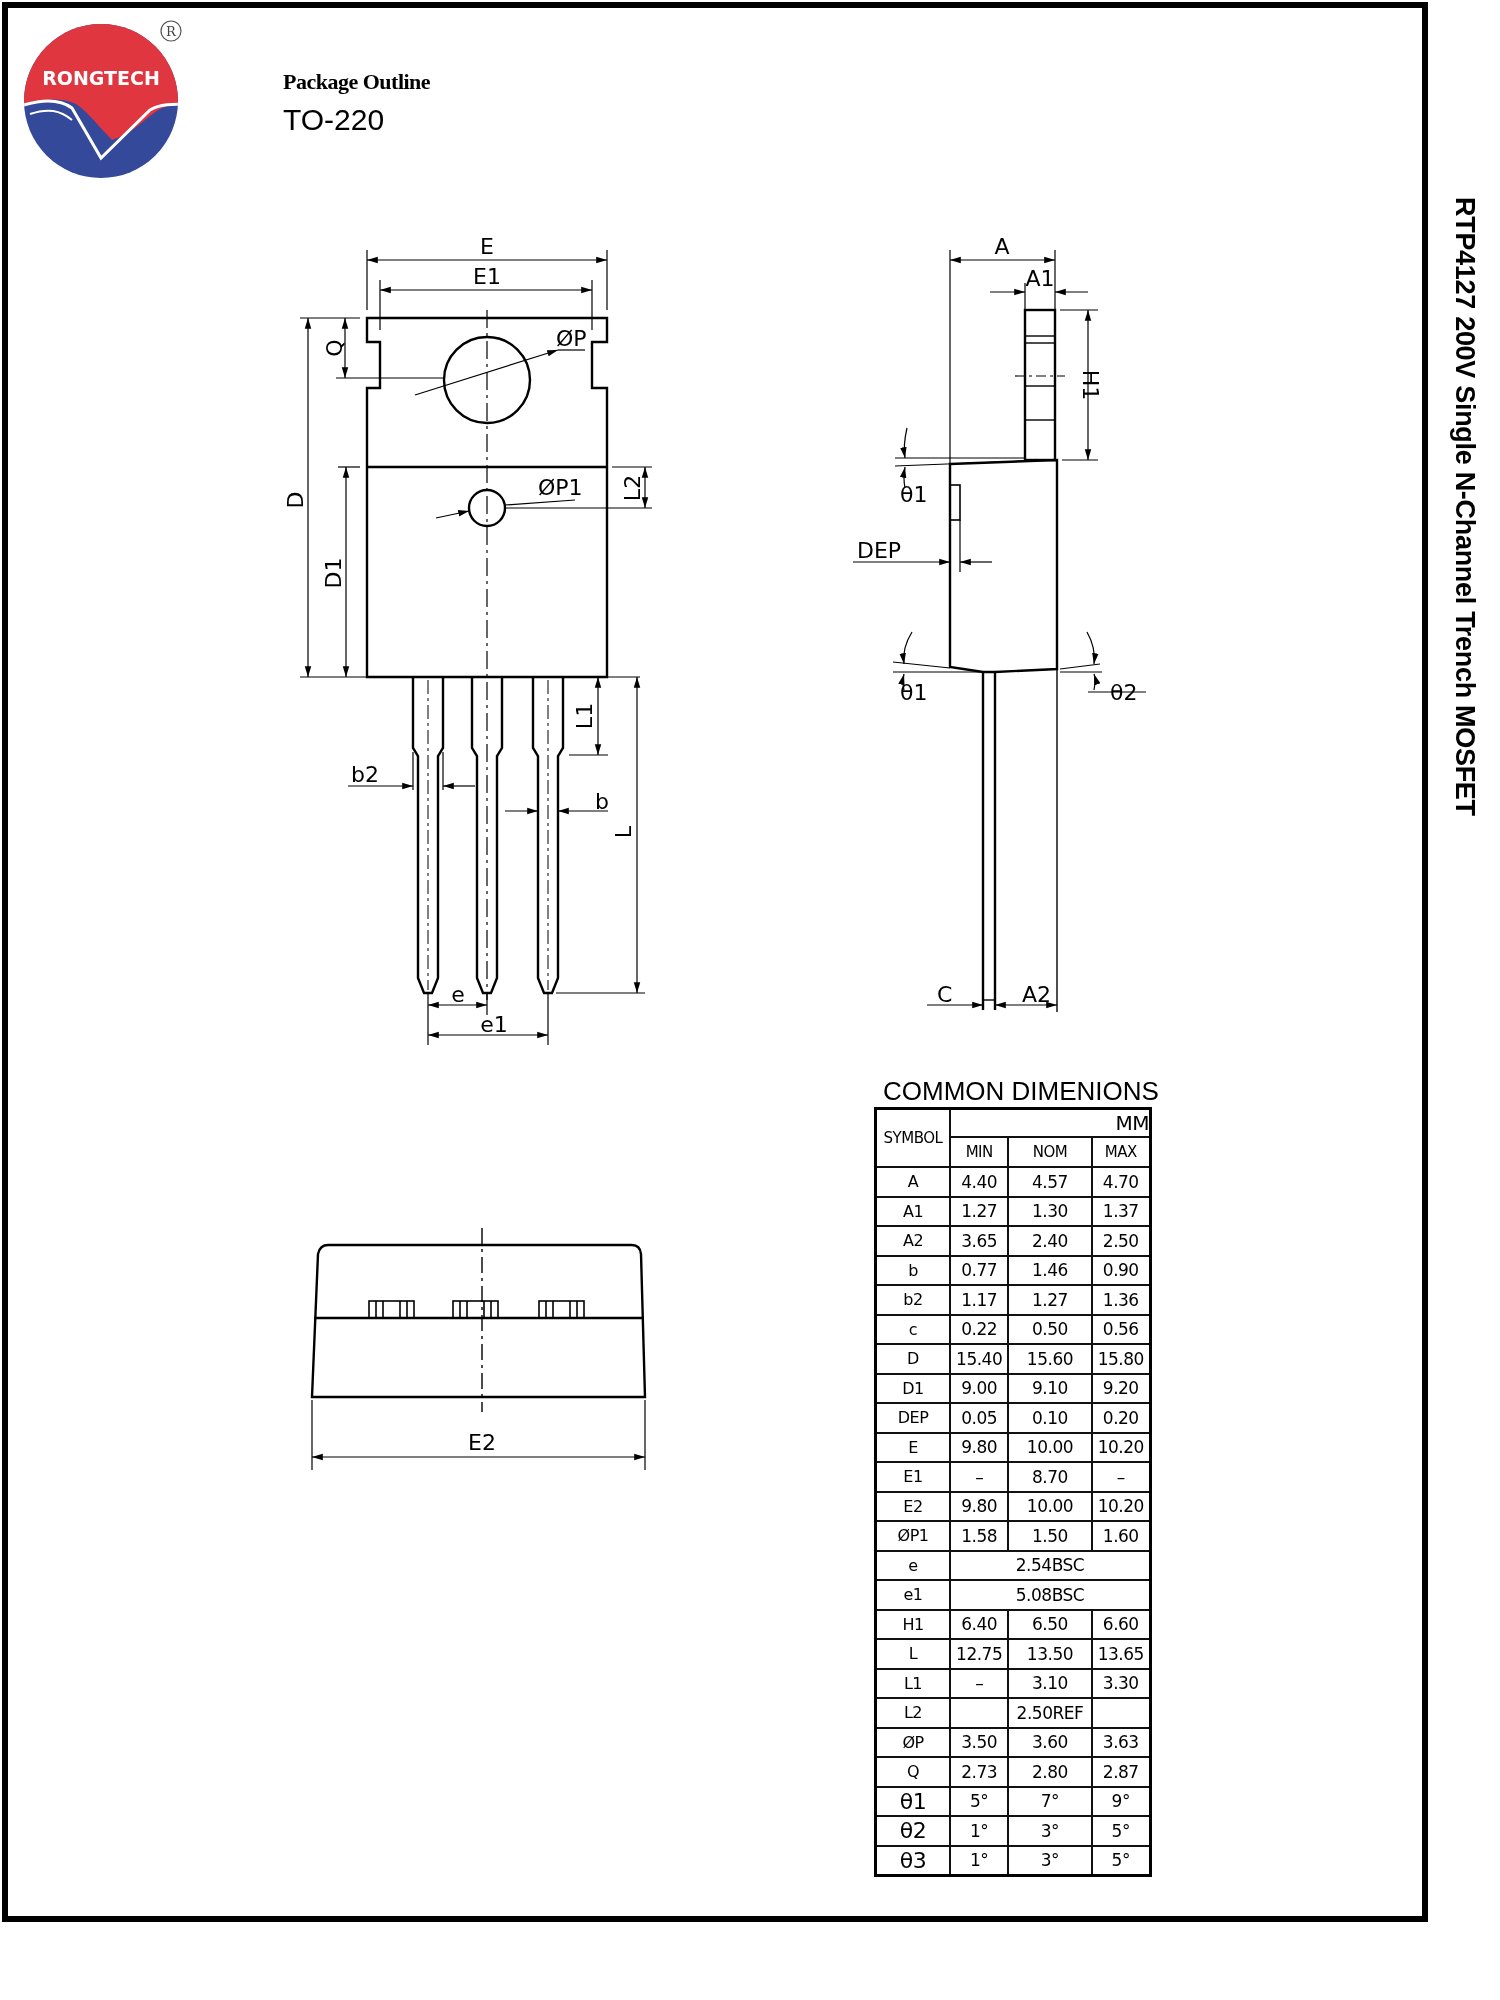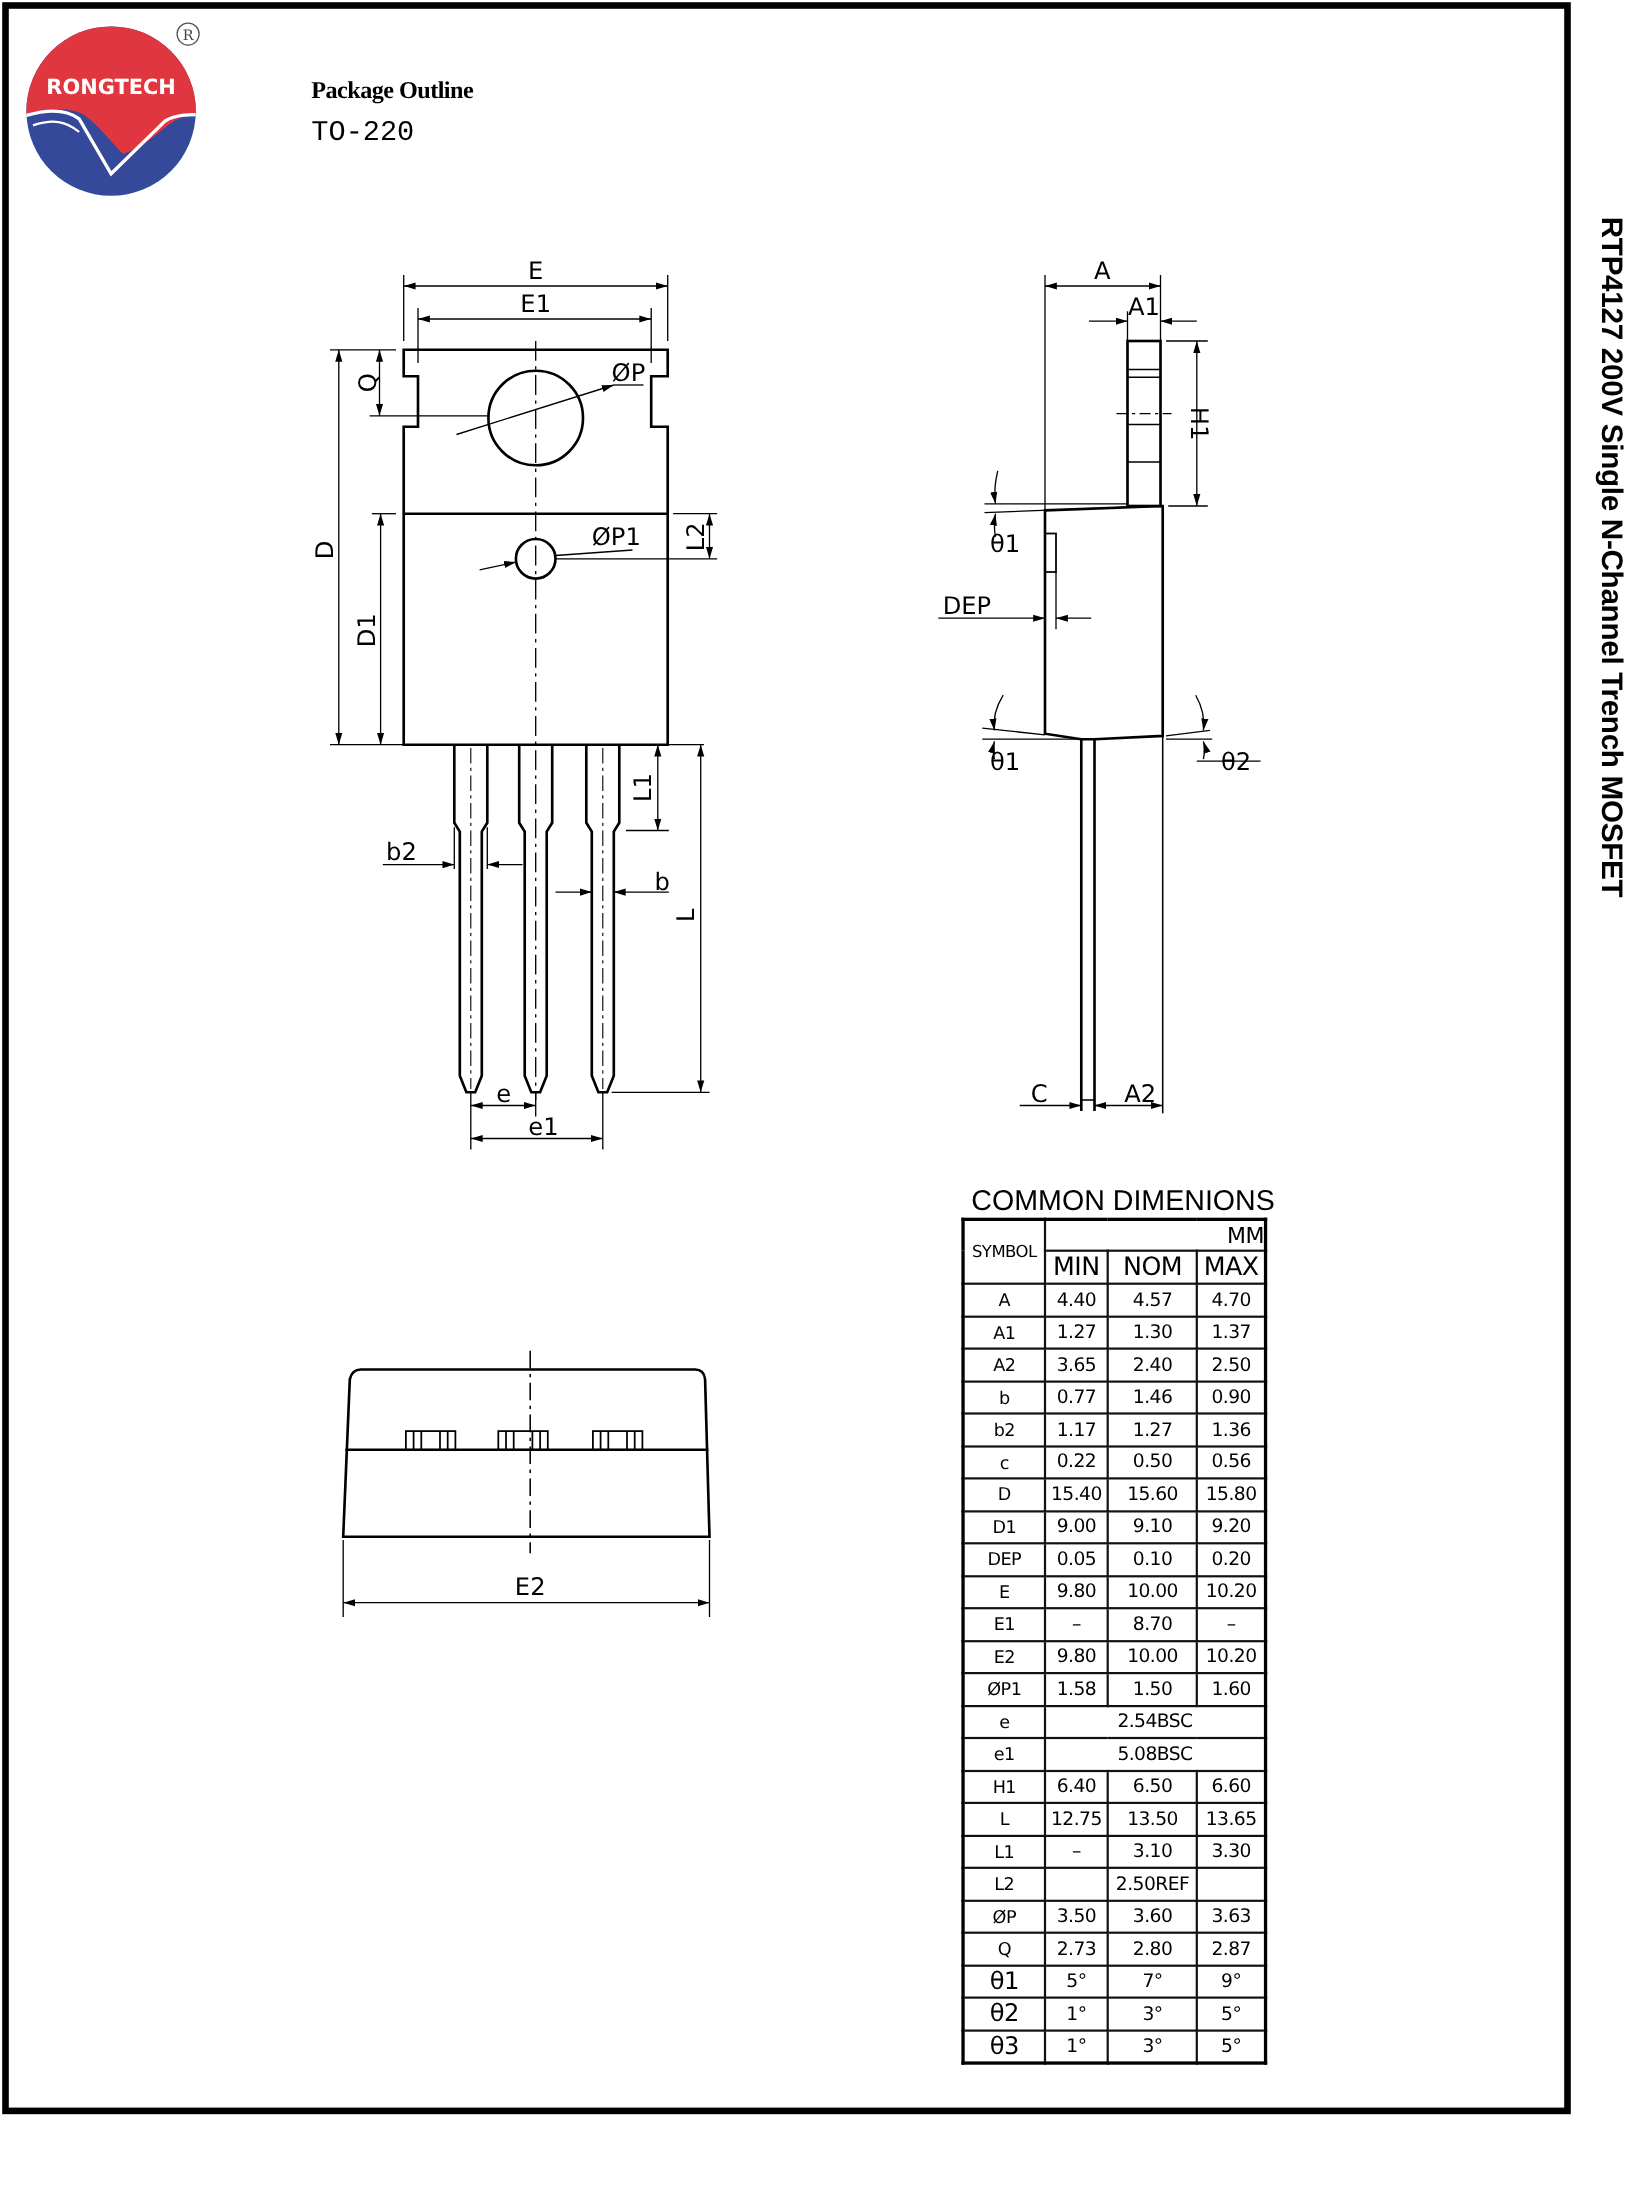--- a/index.html
+++ b/index.html
@@ -1,30 +1,30 @@
 <!DOCTYPE html>
 <html><head>
 <meta charset="utf-8">
 <style>
   html, body { margin:0; padding:0; background:#ffffff; }
   body { width:1500px; height:2000px; position:relative; overflow:hidden; font-family:"Liberation Sans", sans-serif; color:#000; }
   .page-border { position:absolute; left:2px; top:2px; width:1414px; height:1908px; border:6px solid #000; box-sizing:content-box; }
   .logo { position:absolute; left:20px; top:18px; width:175px; height:170px; }
   .title-block { position:absolute; left:283px; top:62px; }
   .title { font-family:Liberation Serif, serif; font-weight:bold; font-size:22px; line-height:40px; letter-spacing:-0.5px; }
-  .subtitle { font-family:Liberation Mono, monospace; font-size:26px; line-height:36px; }
+  .subtitle { font-family:Liberation Sans, sans-serif; font-size:30px; line-height:36px; }
   .side-title { position:absolute; left:1466px; top:197px; transform-origin:0 0; transform:rotate(90deg) translate(0,-14px); white-space:nowrap; font-family:"Liberation Sans", sans-serif; font-weight:bold; font-size:27px; letter-spacing:-0.3px; }
   .drawing { position:absolute; left:0; top:0; }
   .dim { font-family:"DejaVu Sans", sans-serif; font-size:22px; fill:#000; }
   .table-title { position:absolute; left:874px; top:1076px; width:294px; text-align:center; font-family:"Liberation Sans", sans-serif; font-size:26px; }
   table.dims { position:absolute; left:874px; top:1107px; width:278px; border-collapse:collapse; border:3px solid #000; font-family:"DejaVu Sans", sans-serif; font-size:17px; }
   table.dims td, table.dims th { border:2px solid #111; text-align:center; padding:0; height:27.5px; font-weight:normal; letter-spacing:-0.5px; }
   table.dims th.sym { width:72px; font-size:15px; }
   table.dims th.mm { font-size:20px; height:26px;text-align:right; }
-  table.dims th.col { height:28px; font-size:23px;margin-left:37px; }
+  table.dims th.col { height:28px; font-size:15px;margin-left:37px; }
   table.dims td.s { font-size:16px; }
   table.dims td.theta { font-size:22px; }
 </style>
 </head>
 <body>
 
 <div class="page-border"></div>
 
 <svg class="logo" viewBox="20 18 175 170" width="175" height="170">
   <defs>

